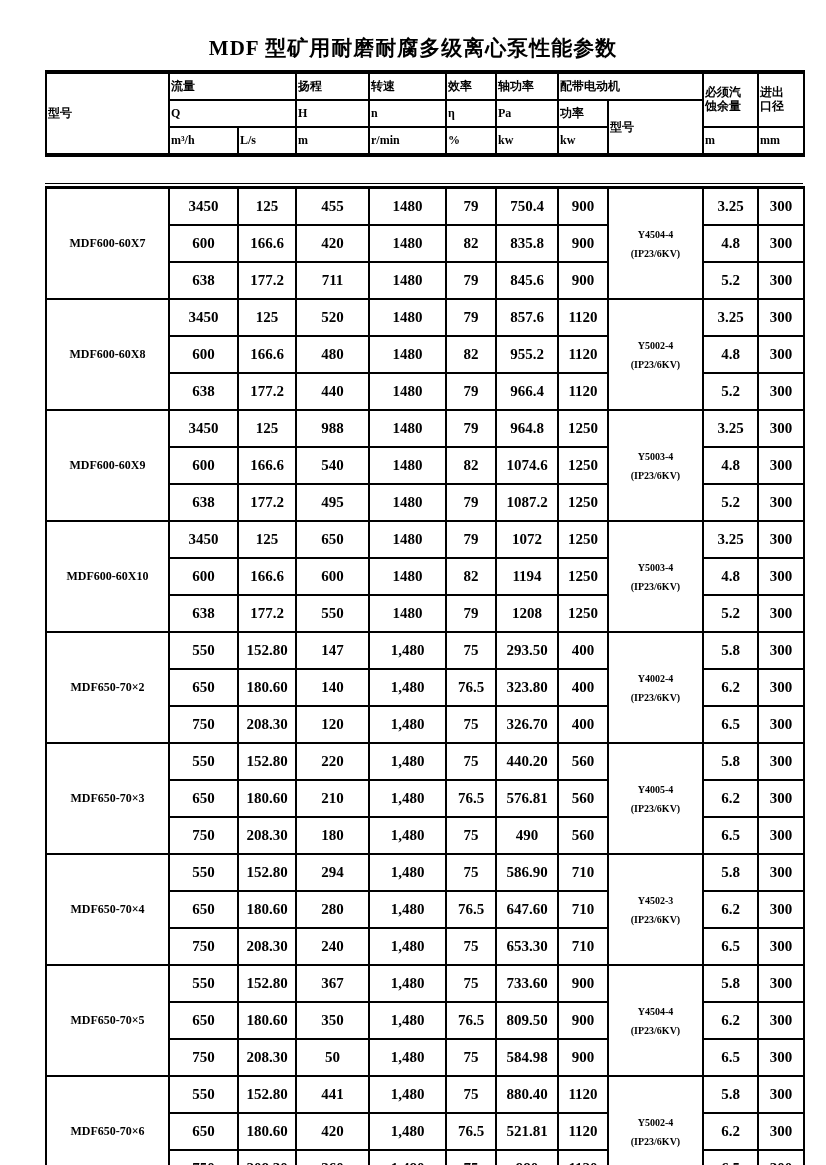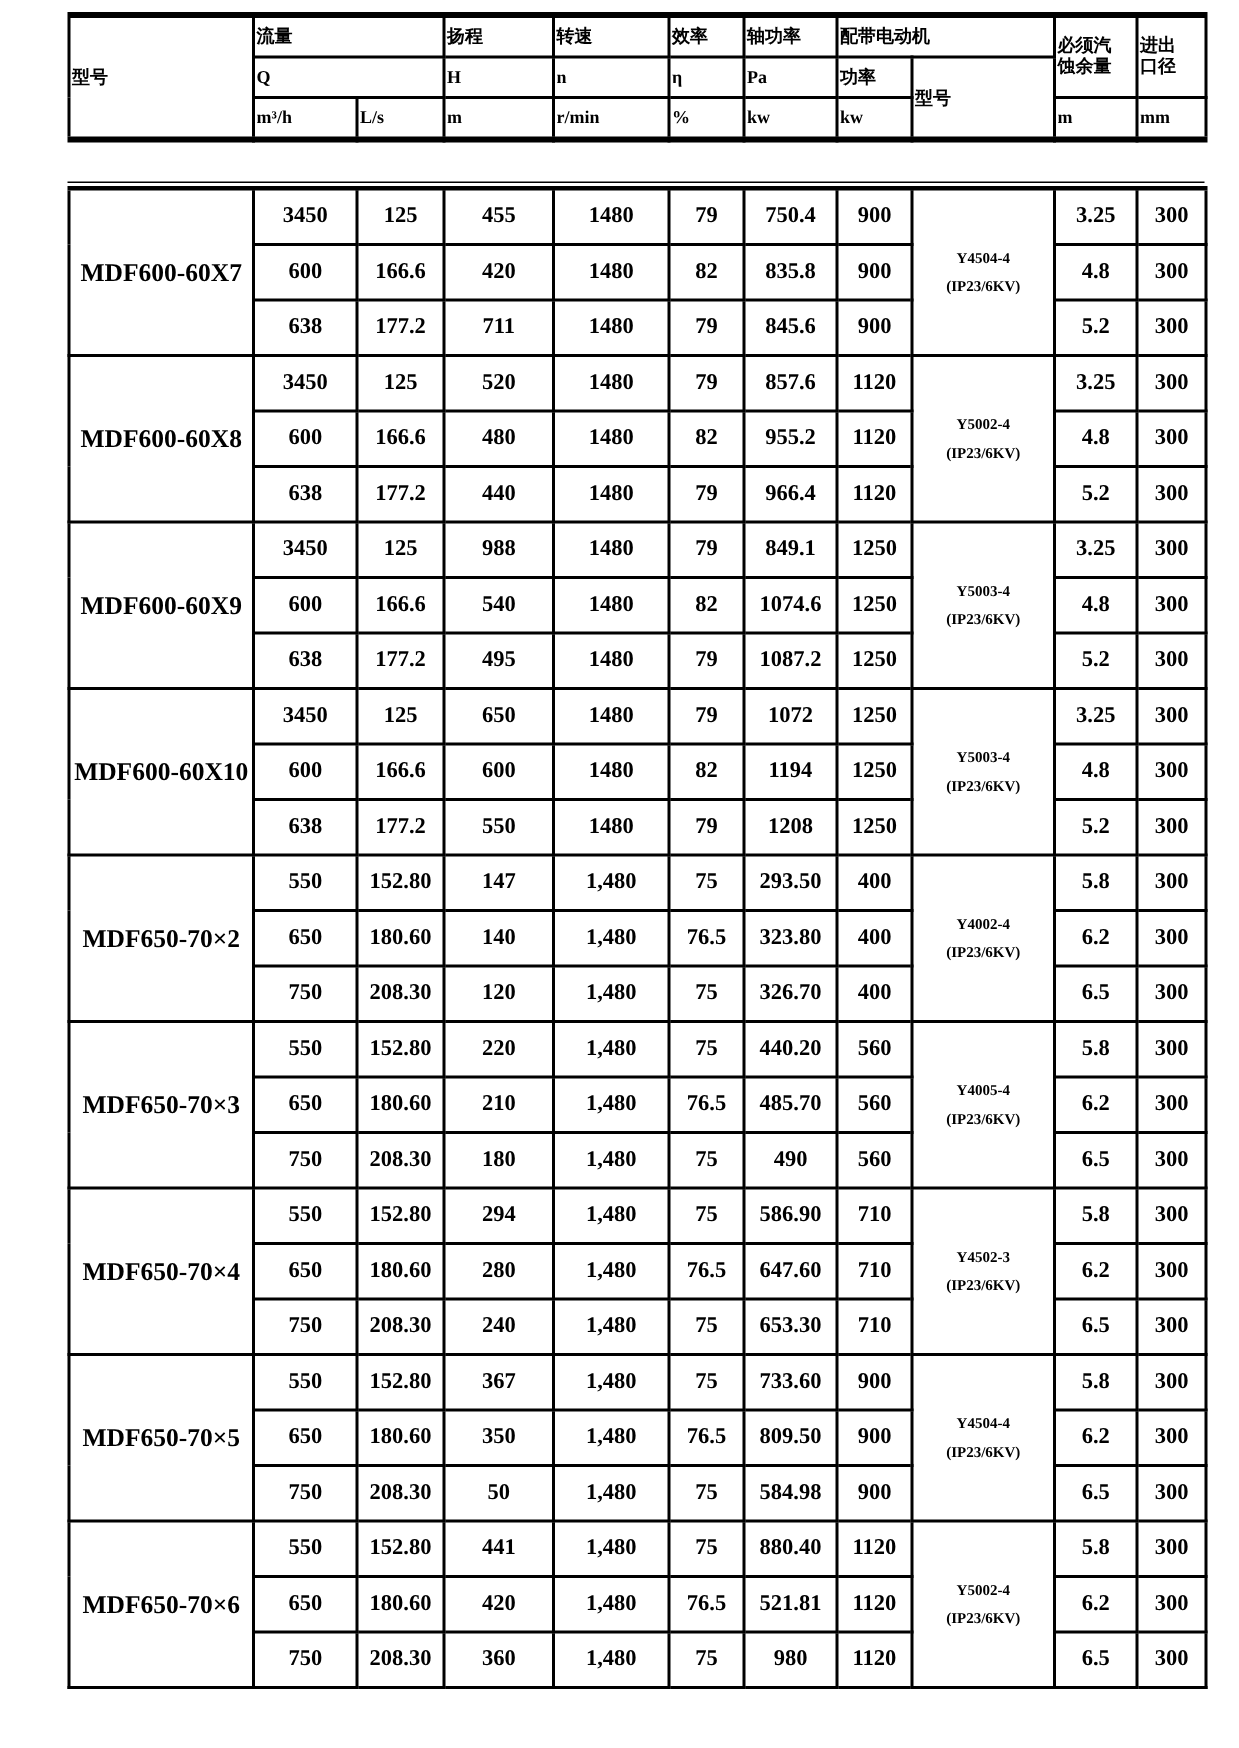--- a/index.html
+++ b/index.html
@@ -48,28 +48,29 @@
     border:2px solid #000;
     border-top:3px solid #000;
   }
   .body-table td {
     border:2px solid #000;
     text-align:center; vertical-align:middle;
     font-size:15px; font-weight:bold;
     height:35px; padding:0 1px;
     overflow:hidden; white-space:nowrap;
   }
-  .body-table td.model { font-size:17px; letter-spacing:0;margin-left:38px; }
+  .body-table td.model { font-size:12px; letter-spacing:0;margin-left:38px; }
   .body-table td.motor { font-size:10px; line-height:1.9; white-space:normal; }
 </style>
 </head>
 <body>
 
 <div class="page">
 
+  <h1 class="title">MDF 型矿用耐磨耐腐多级离心泵性能参数</h1>
 
   <table class="hdr-table">
     <colgroup>
       <col style="width:123px">
         <col style="width:69px">
         <col style="width:58px">
       <col style="width:73px">
         <col style="width:77px">
         <col style="width:50px">
       <col style="width:62px">
@@ -211,21 +212,21 @@
             <td>5.2</td>
             <td>300</td>
           </tr>
           <tr>
             <td rowspan="3" class="model">MDF600-60X9</td>
             <td>3450</td>
             <td>125</td>
             <td>988</td>
             <td>1480</td>
             <td>79</td>
-            <td>849.1</td>
+            <td>964.8</td>
             <td>1250</td>
             <td rowspan="3" class="motor">
               <div>Y5003-4</div>
               <div>(IP23/6KV)</div>
             </td>
             <td>3.25</td>
             <td>300</td>
           </tr>
           <tr>
             <td>600</td>
@@ -340,21 +341,21 @@
             </td>
             <td>5.8</td>
             <td>300</td>
           </tr>
           <tr>
             <td>650</td>
             <td>180.60</td>
             <td>210</td>
             <td>1,480</td>
             <td>76.5</td>
-            <td>485.70</td>
+            <td>576.81</td>
             <td>560</td>
             <td>6.2</td>
             <td>300</td>
           </tr>
           <tr>
             <td>750</td>
             <td>208.30</td>
             <td>180</td>
             <td>1,480</td>
             <td>75</td>

